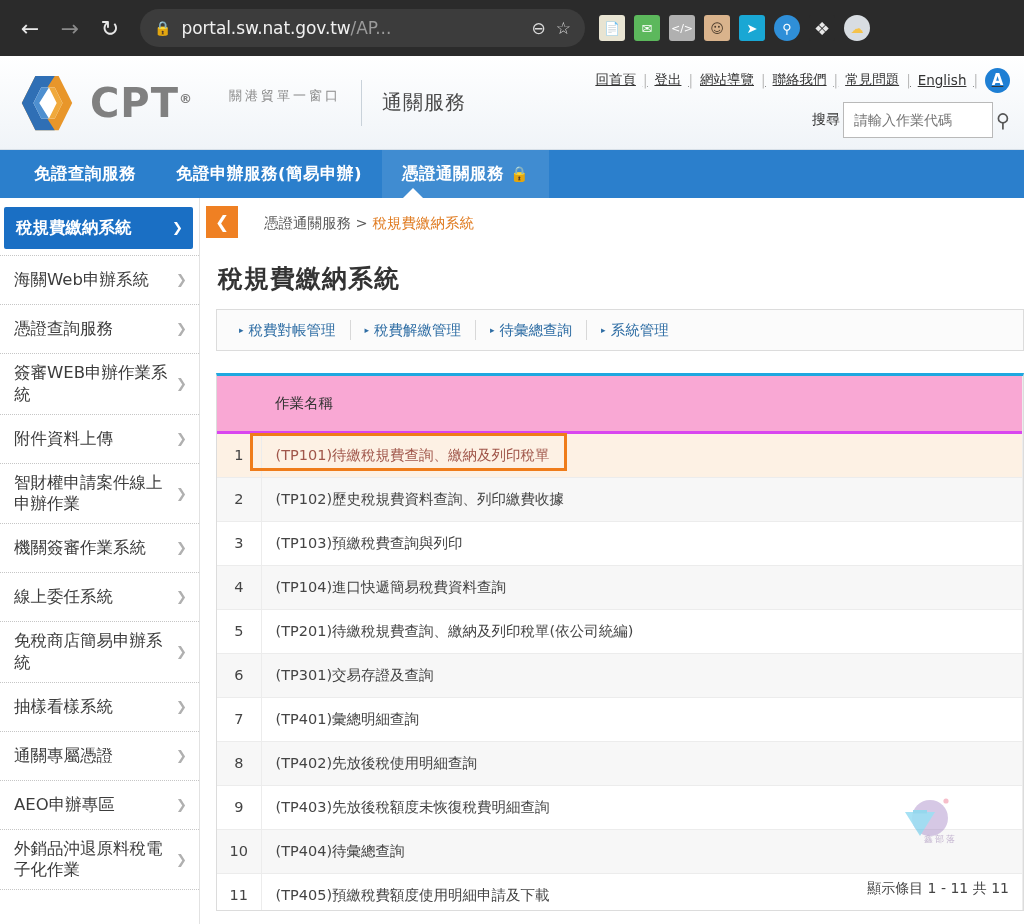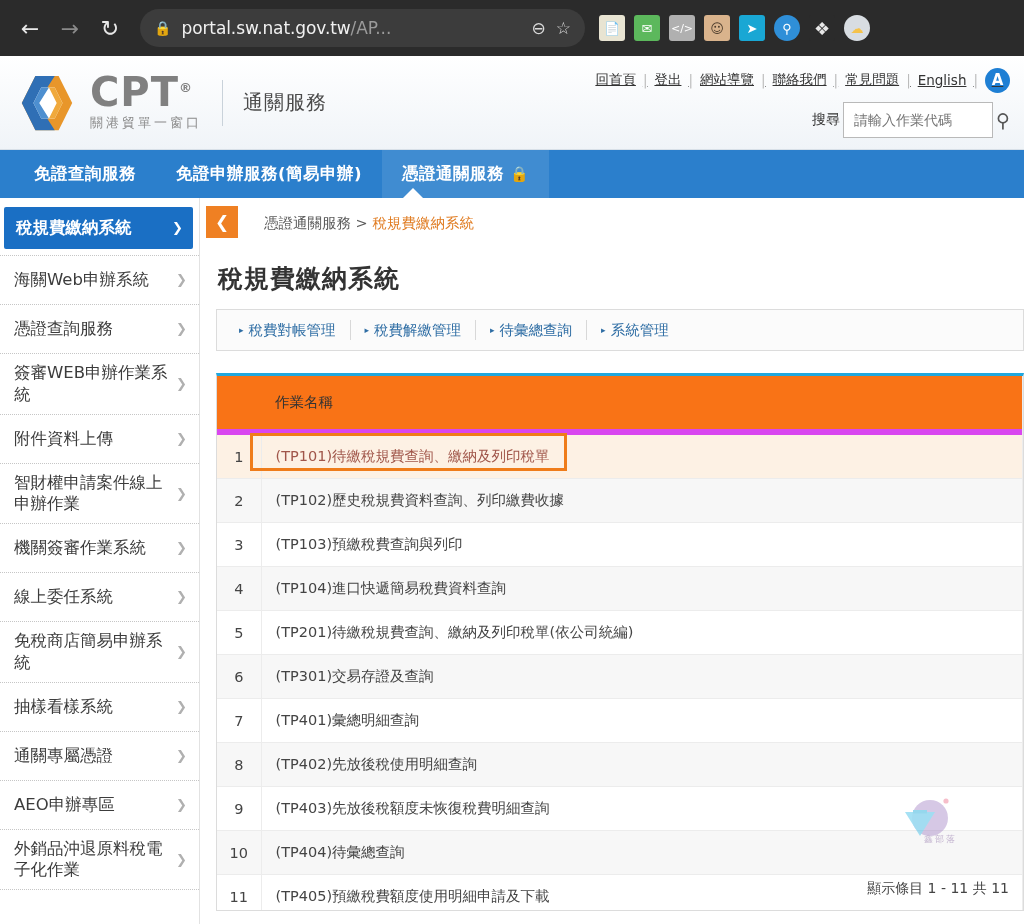--- a/index.html
+++ b/index.html
@@ -61,21 +61,21 @@
     height: 94px;
     background: linear-gradient(#ffffff, #f0f4f8);
     border-bottom: 1px solid #d8e0e8;
     display: flex;
     align-items: center;
     padding: 0 14px 0 16px;
     position: relative;
   }
   .logo-wrap { display: flex; align-items: center; gap: 12px; }
   .hexmark { width: 62px; height: 62px; flex-shrink: 0; }
-  .cpt-block { display: flex; flex-direction: column; }
+  .cpt-block { display: flex; flex-direction: row; gap: 36px; }
   .cpt-name {
     font-size: 40px; font-weight: bold; color: #808080;
     letter-spacing: 1px; line-height: 0.95; position: relative;
     font-family: "DejaVu Sans", "Liberation Sans", sans-serif;
   }
   .cpt-name sup { font-size: 13px; vertical-align: super; }
   .cpt-sub { font-size: 13px; color: #8b8b8b; letter-spacing: 3px; margin-top: 3px; }
   .hdr-divider { width: 1px; height: 46px; background: #c9d2da; margin: 0 20px; }
   .svc-label { font-size: 20px; color: #4a4a4a; letter-spacing: 1px; font-family: Liberation Mono, monospace; }
 
@@ -219,22 +219,22 @@
     position: relative;
     overflow: hidden;
   }
   table.opstable { width: 100%; border-collapse: collapse; }
   table.opstable th {
     text-align: left;
     font-size: 14.5px;
     font-weight: normal;
     color: #333;
     padding: 14px 0 14px 14px;
-    background: #f97316;
-    border-bottom: 6px solid #d946ef;
+    background: #f9a8d4;
+    border-bottom: 3px solid #d946ef;
     height: 56px;
   }
   table.opstable th.cnum { width: 44px; padding-left: 0; }
   table.opstable td {
     font-size: 14.5px;
     color: #444;
     padding: 12px 0 12px 14px;
     border-bottom: 1px solid #ececec;
     height: 39px;
   }

